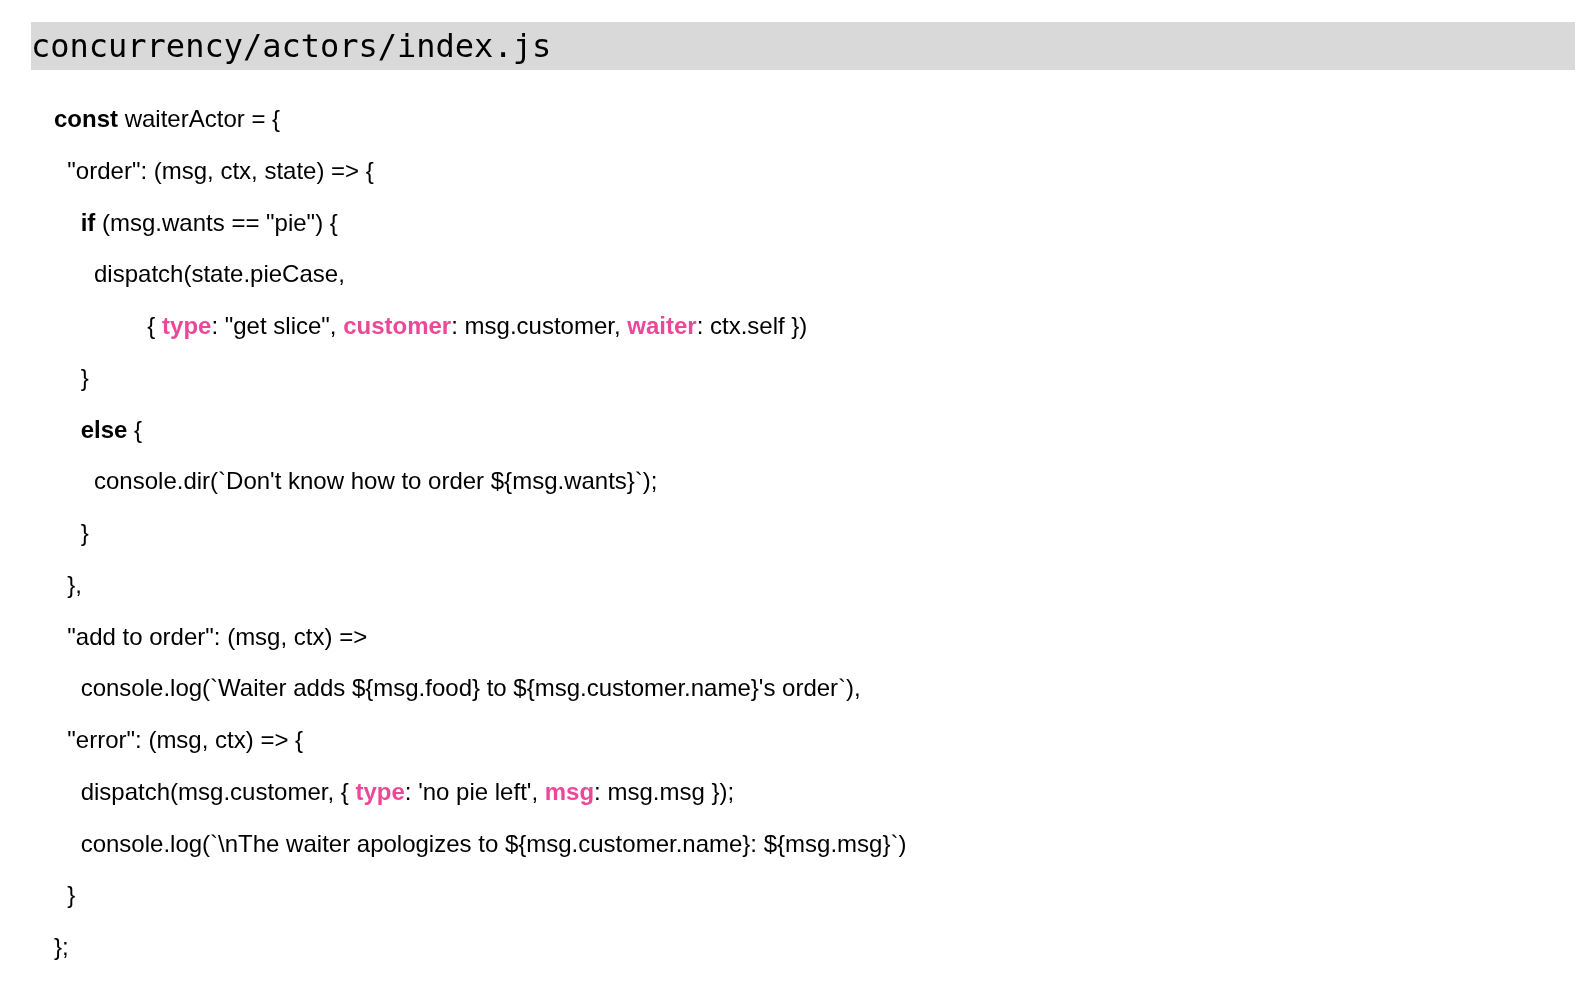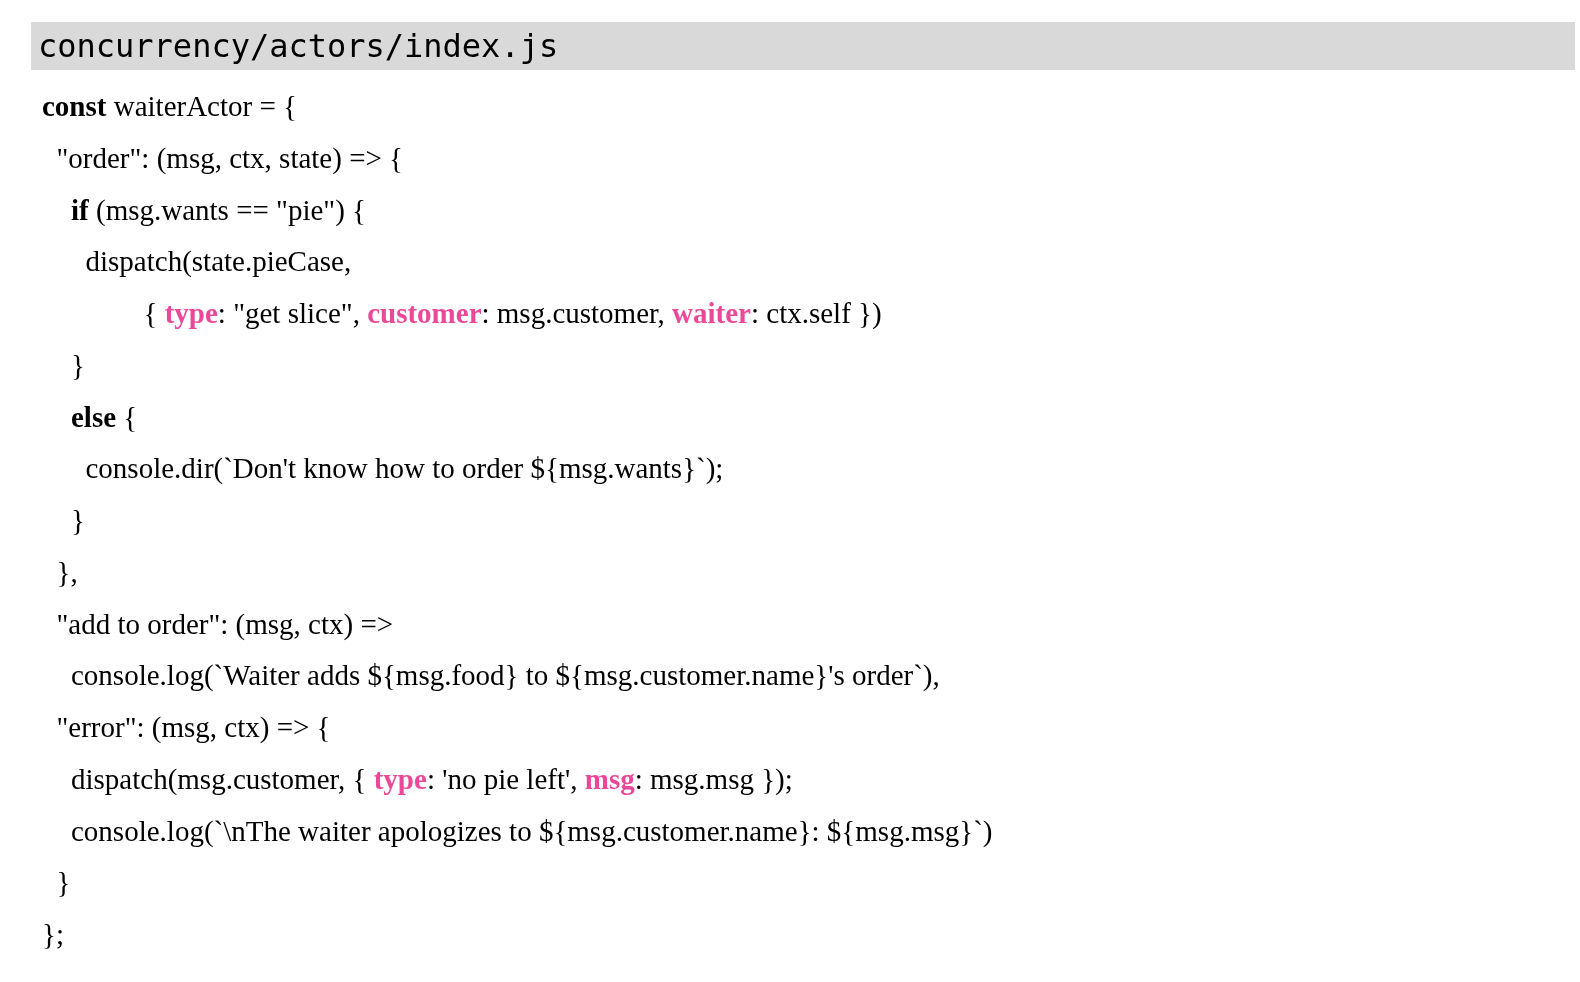--- a/index.html
+++ b/index.html
@@ -21,32 +21,31 @@
   .filename-header {
     position: absolute;
     left: 31px;
     top: 22px;
     width: 1544px;
     height: 48px;
     background: #d9d9d9;
     display: flex;
     align-items: center;
     box-sizing: border-box;
-    padding-left: 7px;
     font-size: 32px;
     line-height: 48px;
     white-space: pre;
   }
   .code-block {
     position: absolute;
     left: 38px;
     top: 77px;
-    margin: 4px;
-    font-family: Liberation Serif, serif;
-    font-size: 29px;
+    margin: 16px;
+    font-family: Liberation Sans, sans-serif;
+    font-size: 24px;
     line-height: 51.75px;
   }
   .code-line {
     white-space: pre;
     height: 51.75px;
   }
   .tok-p  { color: #000000; font-weight: normal; }
   .tok-kw { color: #000000; font-weight: bold; }
   .tok-key { color: #ec4899; font-weight: bold; }
 </style>

